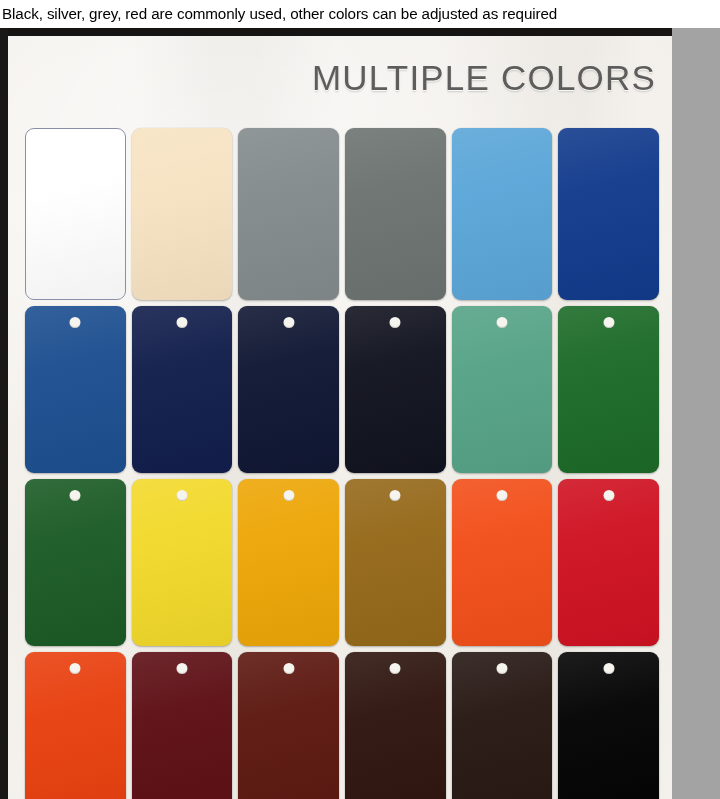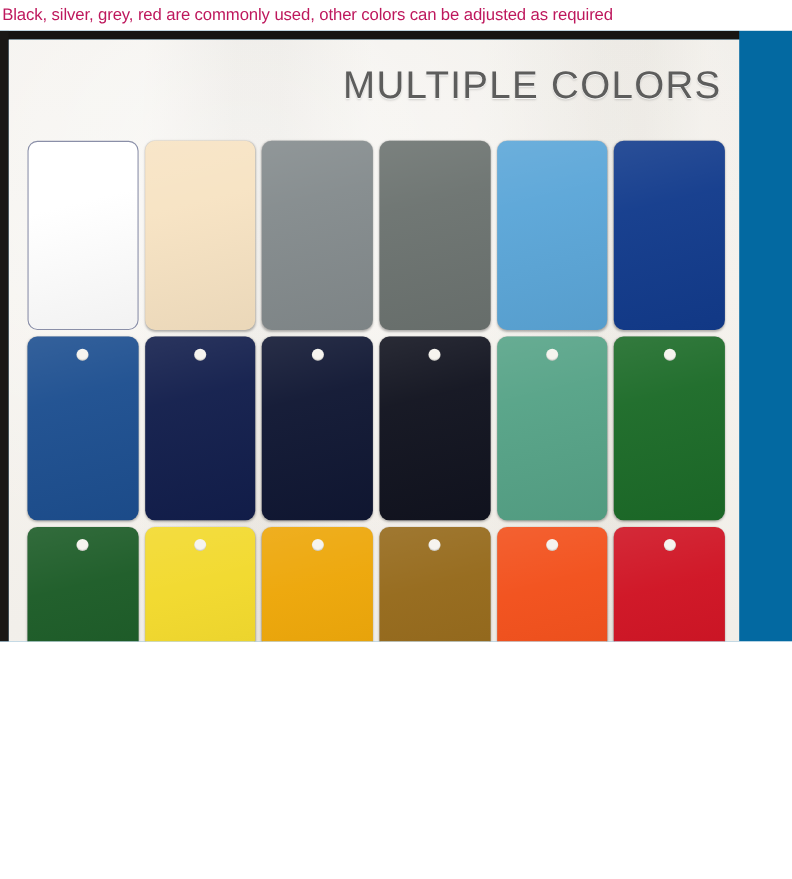--- a/index.html
+++ b/index.html
@@ -19,31 +19,31 @@
   .caption-bar {
     height: 28px;
     display: flex;
     align-items: center;
     padding-left: 2px;
     background: #ffffff;
   }
   .caption-text {
     font-size: 15.2px;
     line-height: 1;
-    color: #be185d;
+    color: #000000;
     letter-spacing: -0.1px;
     white-space: nowrap;
   }
 
   
   .photo {
     position: relative;
     width: 720px;
-    height: 555px;
-    background: #0369a1;
+    height: 771px;
+    background: #a3a3a3;
     overflow: hidden;
     text-align: right;
   }
 
   
   .card-top-band {
     position: absolute;
     left: 0;
     top: 0;
     width: 672px;

